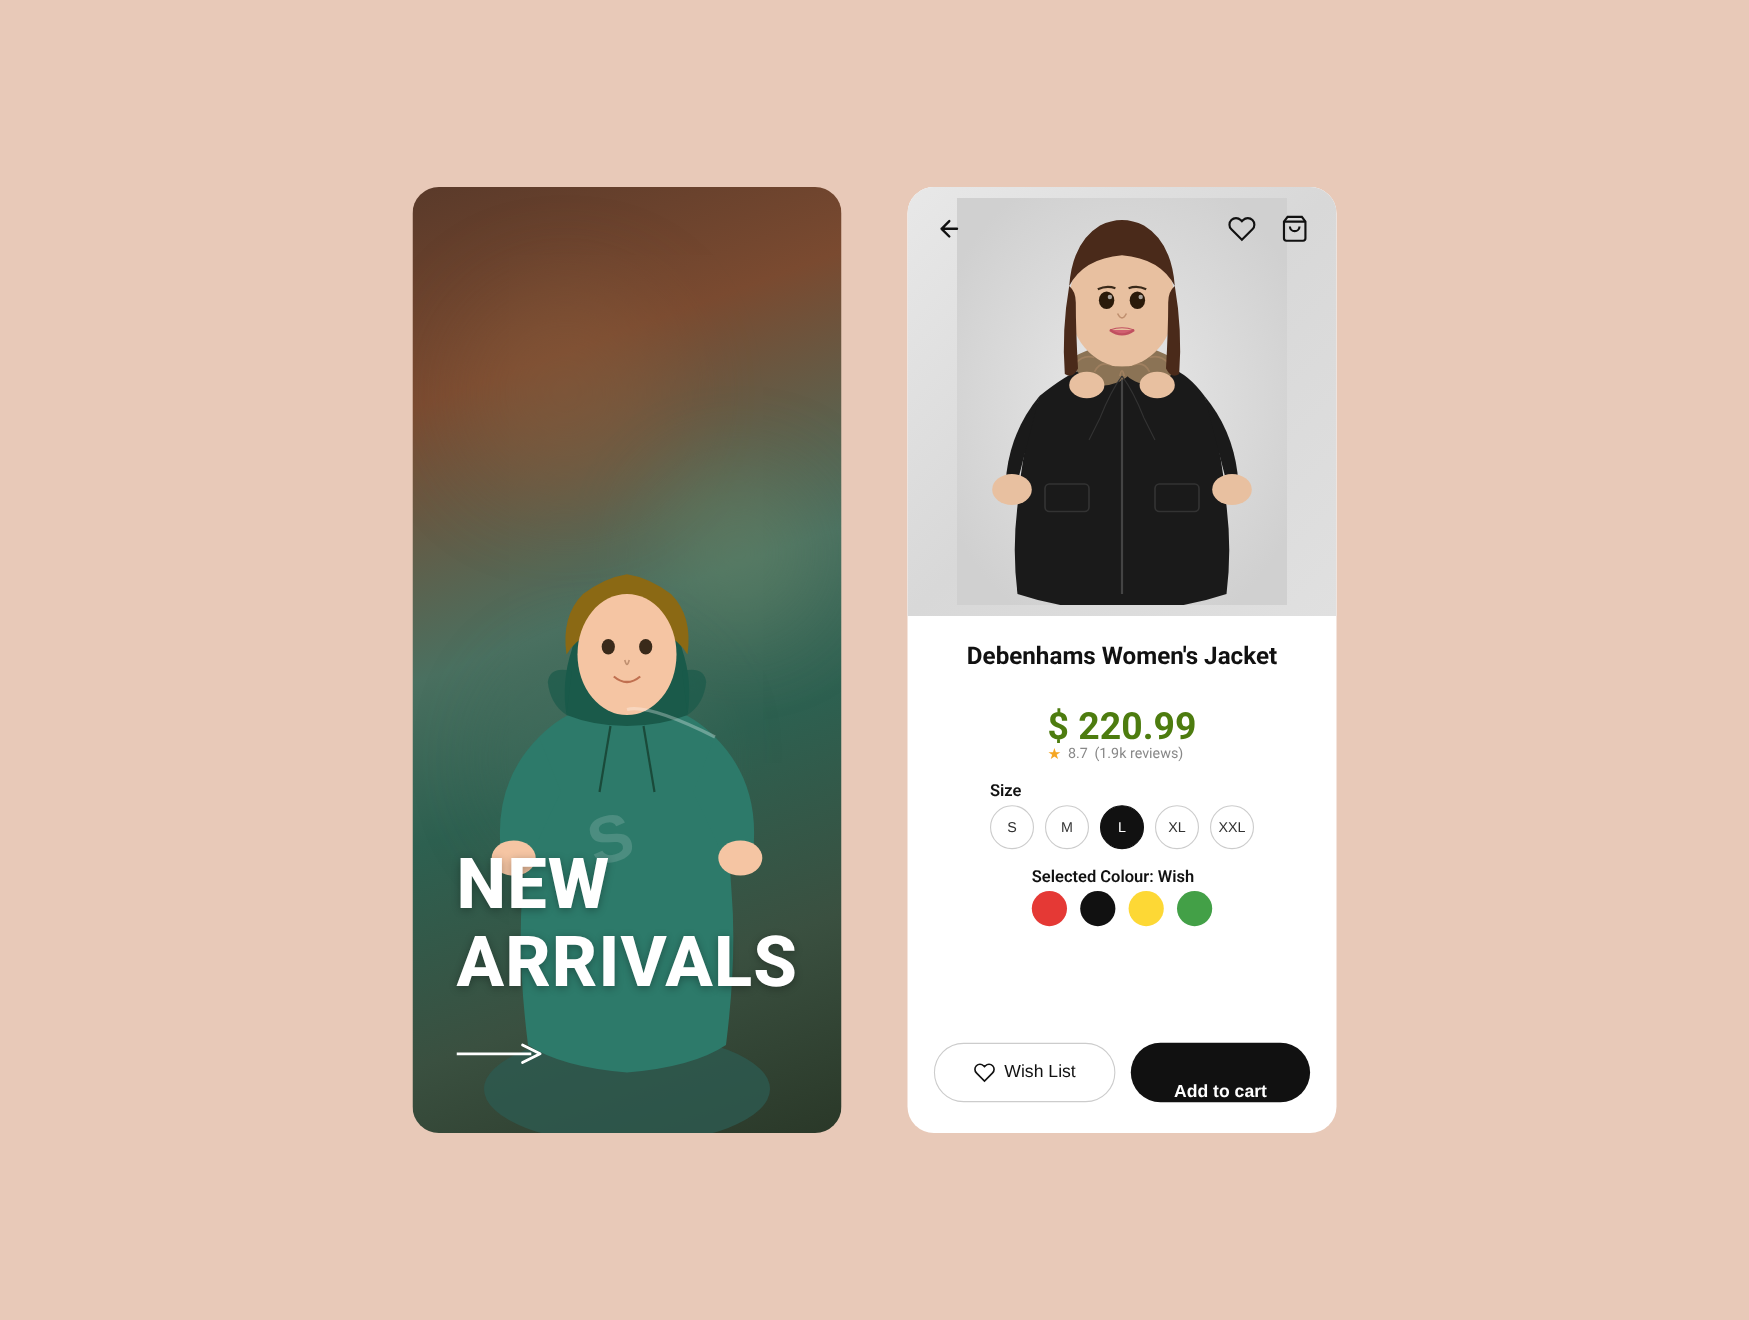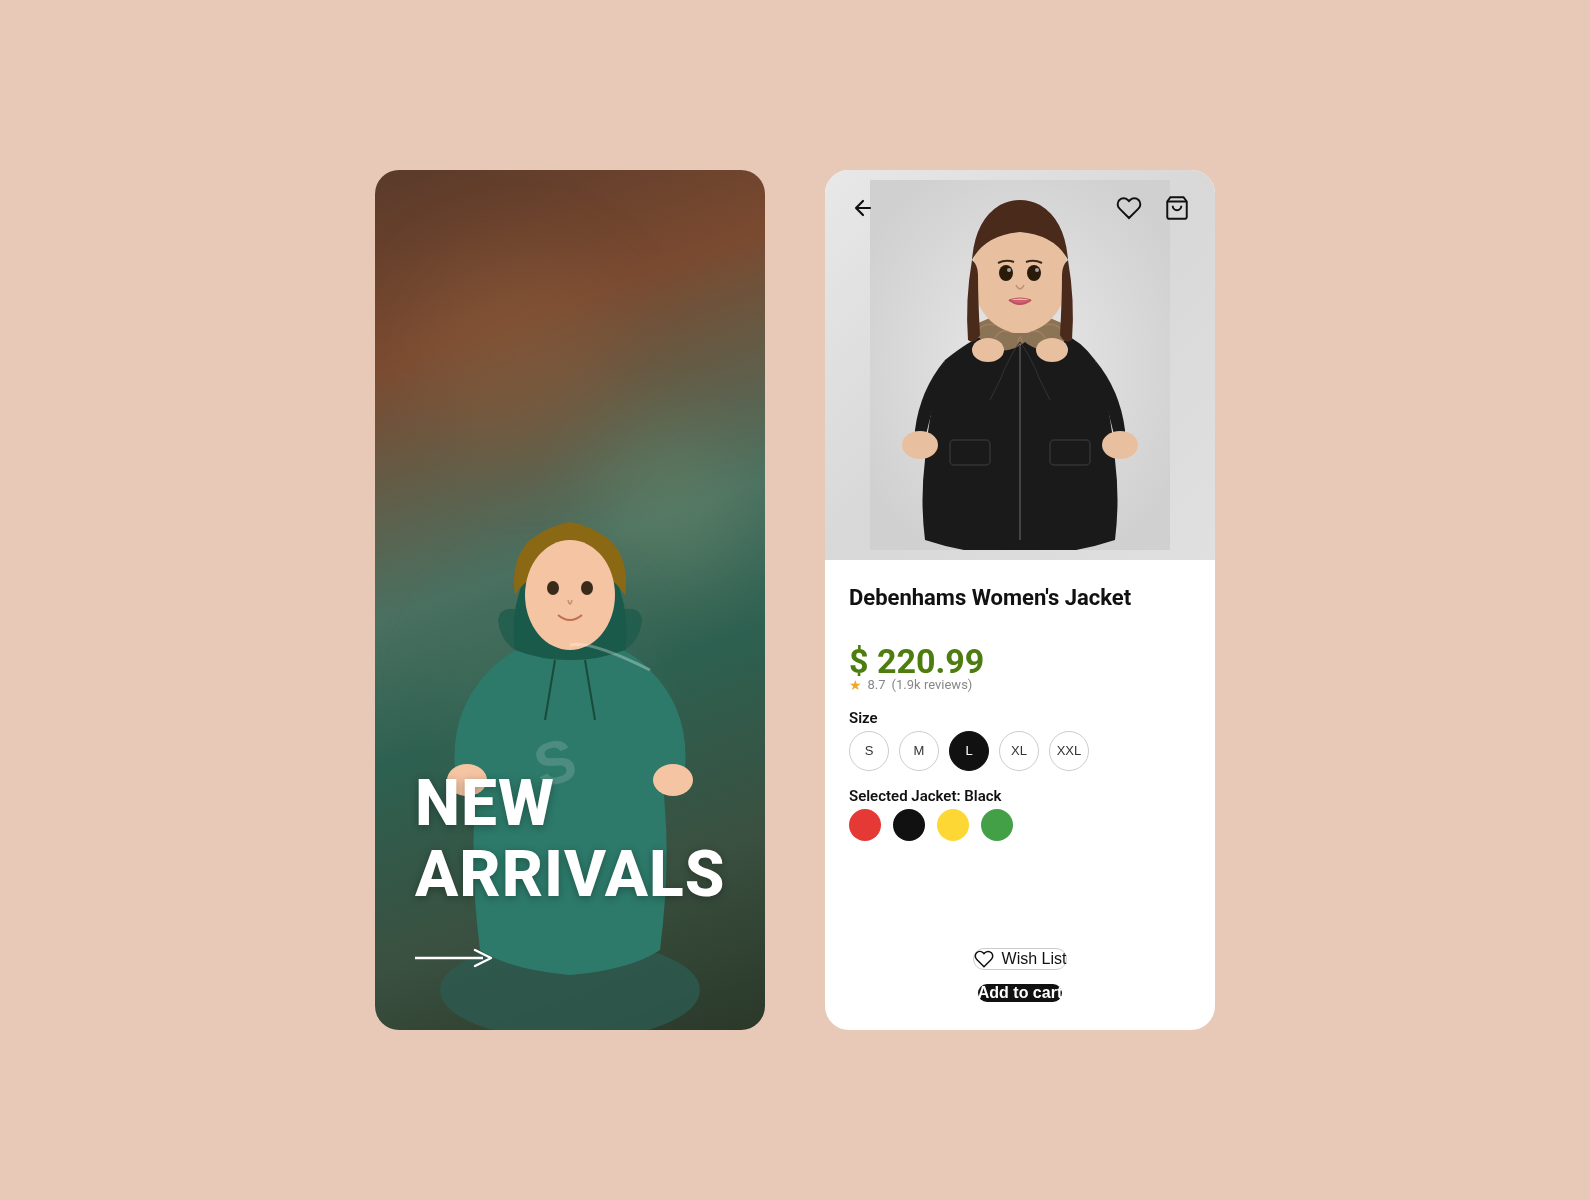--- a/index.html
+++ b/index.html
@@ -170,20 +170,21 @@
       border: none;
     }
 
     
     .product-info {
       padding: 24px 24px 20px;
       flex: 1;
       display: flex;
       flex-direction: column;
       gap: 12px;
+      align-items: center;
     }
 
     .product-name {
       font-size: 22px;
       font-weight: 700;
       color: #111;
       line-height: 1.3;
     }
 
     .product-price {
@@ -268,21 +269,20 @@
     .colour-dot.black { background: #111; }
     .colour-dot.yellow { background: #fdd835; }
     .colour-dot.green { background: #43a047; }
 
     
     .bottom-buttons {
       padding: 16px 24px 28px;
       display: flex;
       gap: 14px;
       align-items: center;
-      flex-direction: column;
     }
 
     .wish-list-btn {
       flex: 1;
       height: 54px;
       border: 1.5px solid #ccc;
       border-radius: 30px;
       background: white;
       display: flex;
       align-items: center;
@@ -298,21 +298,21 @@
       flex: 1;
       height: 54px;
       border: none;
       border-radius: 30px;
       background: #111;
       color: white;
       font-size: 16px;
       font-weight: 600;
       cursor: pointer;
       display: flex;
-      align-items: center;
+      align-items: flex-end;
       justify-content: center;
     }
   </style>
 </head>
 <body>
 
 <div class="main-container">
 
   <div class="left-panel">
     <div class="left-panel-bg">
@@ -481,21 +481,21 @@
         <div class="size-options">
           <button class="size-btn">S</button>
           <button class="size-btn">M</button>
           <button class="size-btn selected">L</button>
           <button class="size-btn">XL</button>
           <button class="size-btn">XXL</button>
         </div>
       </div>
 
       <div>
-        <div class="colour-label">Selected Jacket: Black</div>
+        <div class="colour-label">Selected Colour: Wish</div>
         <div class="colour-options">
           <div class="colour-dot red"></div>
           <div class="colour-dot black"></div>
           <div class="colour-dot yellow"></div>
           <div class="colour-dot green"></div>
         </div>
       </div>
     </div>
 
     <div class="bottom-buttons">

